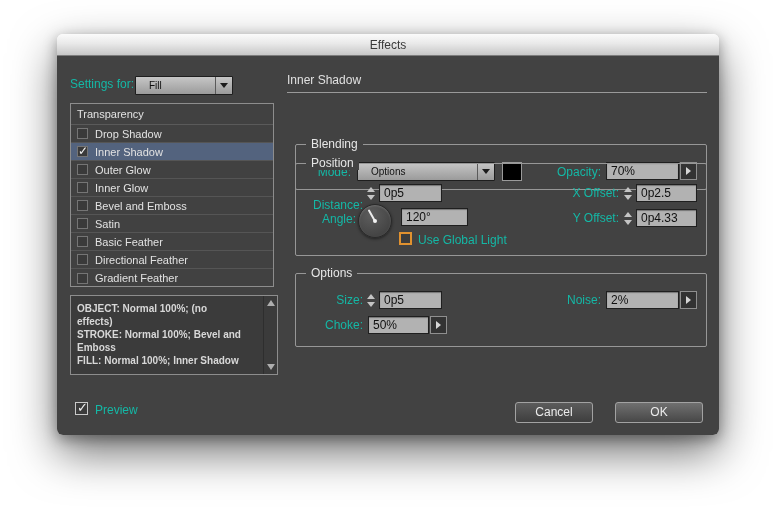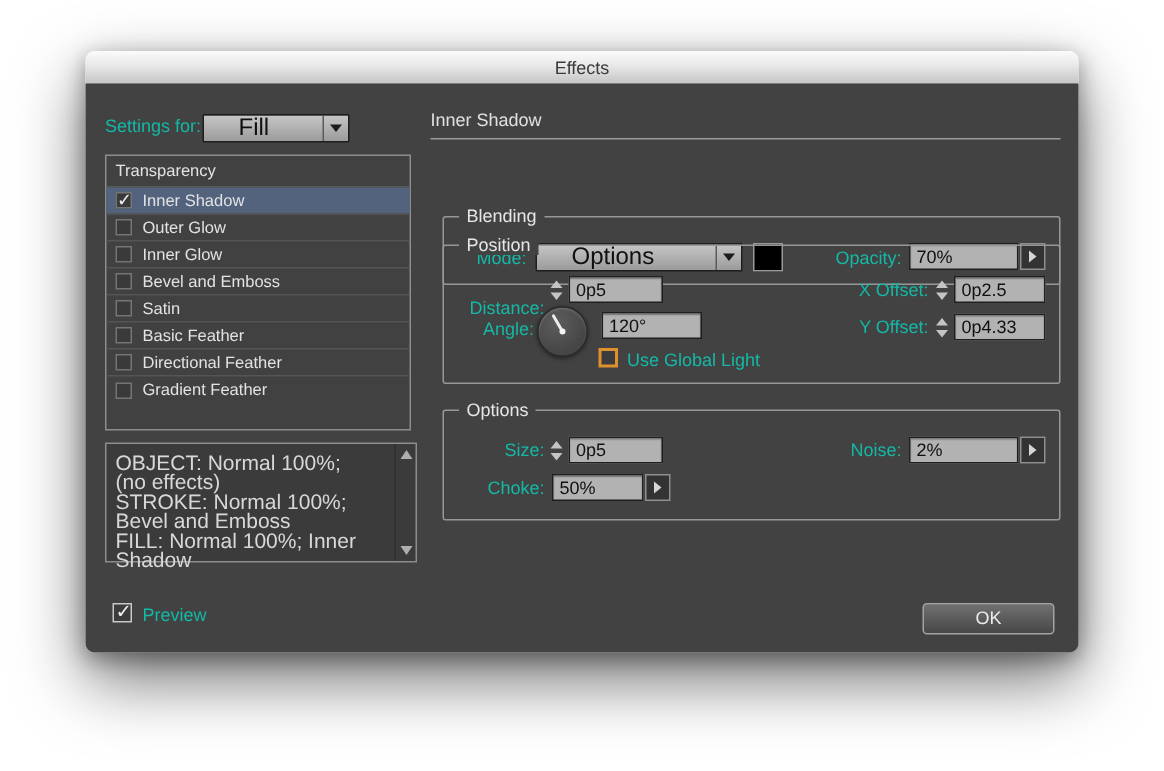--- a/index.html
+++ b/index.html
@@ -28,21 +28,21 @@
   .lbl { color:#14b8a6; font-size:12px; white-space:nowrap; }
   .rlbl { position:absolute; text-align:right; line-height:18px; }
 
   
   .dropdown {
     position:absolute; height:19px;
     background:linear-gradient(180deg,#c6c6c6,#9b9b9b);
     border:1px solid #1e1e1e; border-radius:1px;
     color:#101010; cursor:default; display:flex; align-items:center;
   }
-  .dropdown .dd-text { flex:1; padding-left:23px; font-size:16px; overflow:hidden; white-space:nowrap; }
+  .dropdown .dd-text { flex:1; padding-left:13px; font-size:10px; overflow:hidden; white-space:nowrap; }
   .dd-arrow-zone {
     width:17px; height:100%; border-left:1px solid #5a5a5a;
     display:flex; align-items:center; justify-content:center;
   }
   .tri-down { width:0; height:0; border-left:4px solid transparent; border-right:4px solid transparent; border-top:5px solid #1c1c1c; }
 
   
   .field {
     position:absolute; height:18px; background:#b2b2b2;
     border:1px solid #1f1f1f; box-shadow:inset 0 1px 1px rgba(0,0,0,.35);
@@ -74,21 +74,21 @@
   .fx-header { height:21px; line-height:21px; padding-left:6px; color:#e2e2e2; font-size:11px; border-bottom:1px solid #5a5a5a; }
   .fx-row { height:18px; display:flex; align-items:center; border-bottom:1px solid #555555; cursor:default; }
   .fx-row:last-child { border-bottom:none; }
   .fx-row.selected { background:#53637e; }
   .fx-check { width:11px; height:11px; margin-left:6px; margin-right:7px; background:#3a3a3a; border:1px solid #757575; position:relative; }
   .fx-row.checked .fx-check::after { content:"✓"; position:absolute; left:0px; top:-3px; color:#f2f2f2; font-size:12px; }
   .fx-label { color:#e2e2e2; font-size:11px; }
 
   
   .summary { position:absolute; left:13px; top:239px; width:208px; height:80px; border:1px solid #8d8d8d; background:#3b3b3b; }
-  .summary-text { position:absolute; left:6px; top:6px; right:33px; color:#d8d8d8; font-size:14px; line-height:13px; }
+  .summary-text { position:absolute; left:6px; top:6px; right:33px; color:#d8d8d8; font-size:10px; line-height:13px;font-weight:bold; }
   .vscroll { position:absolute; top:0; right:0; width:14px; height:100%; border-left:1px solid #2e2e2e; }
   .vs-up { position:absolute; top:4px; left:3px; width:0; height:0; border-left:4px solid transparent; border-right:4px solid transparent; border-bottom:6px solid #aeaeae; }
   .vs-down { position:absolute; bottom:4px; left:3px; width:0; height:0; border-left:4px solid transparent; border-right:4px solid transparent; border-top:6px solid #aeaeae; }
 
   
   .swatch { position:absolute; width:20px; height:19px; border:1px solid #9a9a9a; }
 
   
   .dial {
     position:absolute; width:34px; height:34px; border-radius:50%;
@@ -138,20 +138,24 @@
         <span class="dd-arrow-zone">
             <span class="tri-down"></span>
           </span>
       </div>
 
       <span class="panel-title" style="left:230px;top:17px;">Inner Shadow</span>
       <div class="divider" style="left:230px;top:36px;width:420px;"></div>
 
       <div class="fx-list">
         <div class="fx-header">Transparency</div>
+        <div class="fx-row">
+          <span class="fx-check"></span>
+          <span class="fx-label">Drop Shadow</span>
+        </div>
         <div class="fx-row selected checked">
           <span class="fx-check"></span>
           <span class="fx-label">Inner Shadow</span>
         </div>
         <div class="fx-row">
           <span class="fx-check"></span>
           <span class="fx-label">Outer Glow</span>
         </div>
         <div class="fx-row">
           <span class="fx-check"></span>
@@ -262,17 +266,18 @@
         <span class="lbl rlbl" style="left:0;top:42px;width:67px;">Choke:</span>
         <input class="field" style="left: 72px; top: 42px; width: 61px;" value="50%">
         <div class="arrow-btn" style="left:134px;top:42px;">
             <span class="tri-right"></span>
           </div>
       </div>
 
       <span class="cbx checked" style="left:18px;top:346px;"></span>
       <span class="lbl" style="position:absolute;left:38px;top:347px;">Preview</span>
 
+      <div class="btn" style="left:458px;top:346px;width:78px;">Cancel</div>
       <div class="btn default" style="left:558px;top:346px;width:88px;">OK</div>
 
     </div>
   </div>
 </div>
 
 </body></html>

